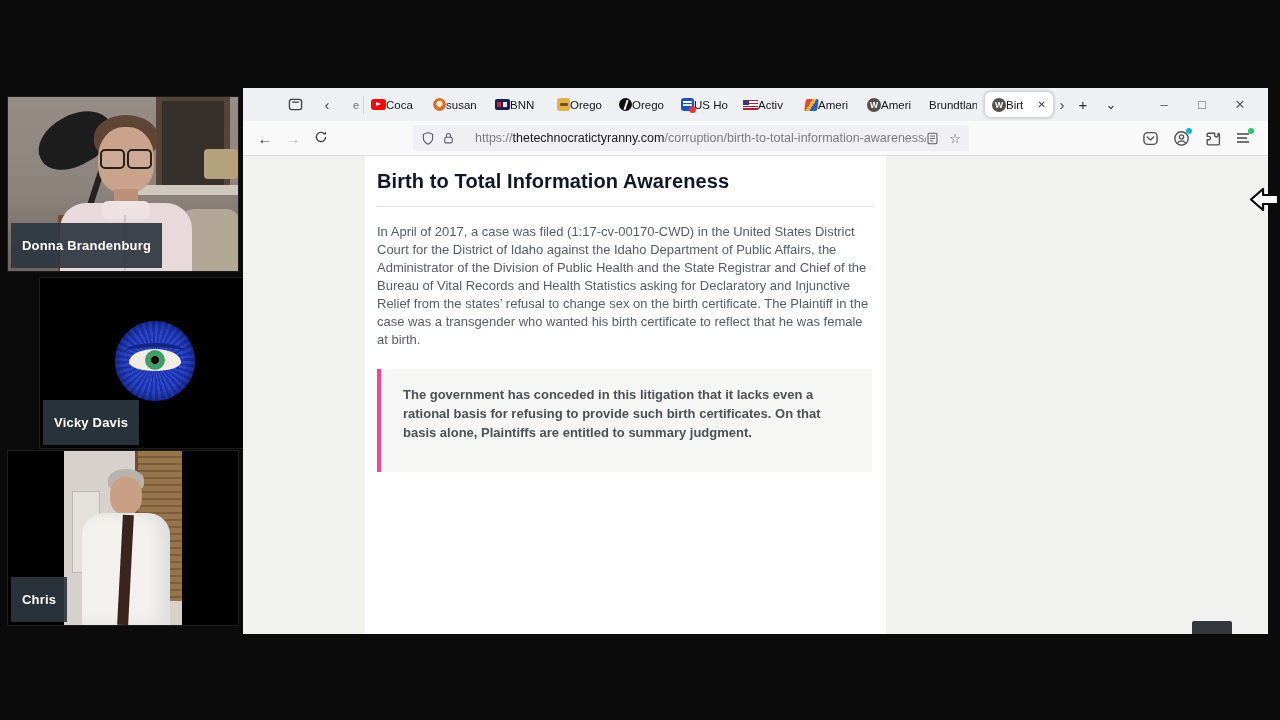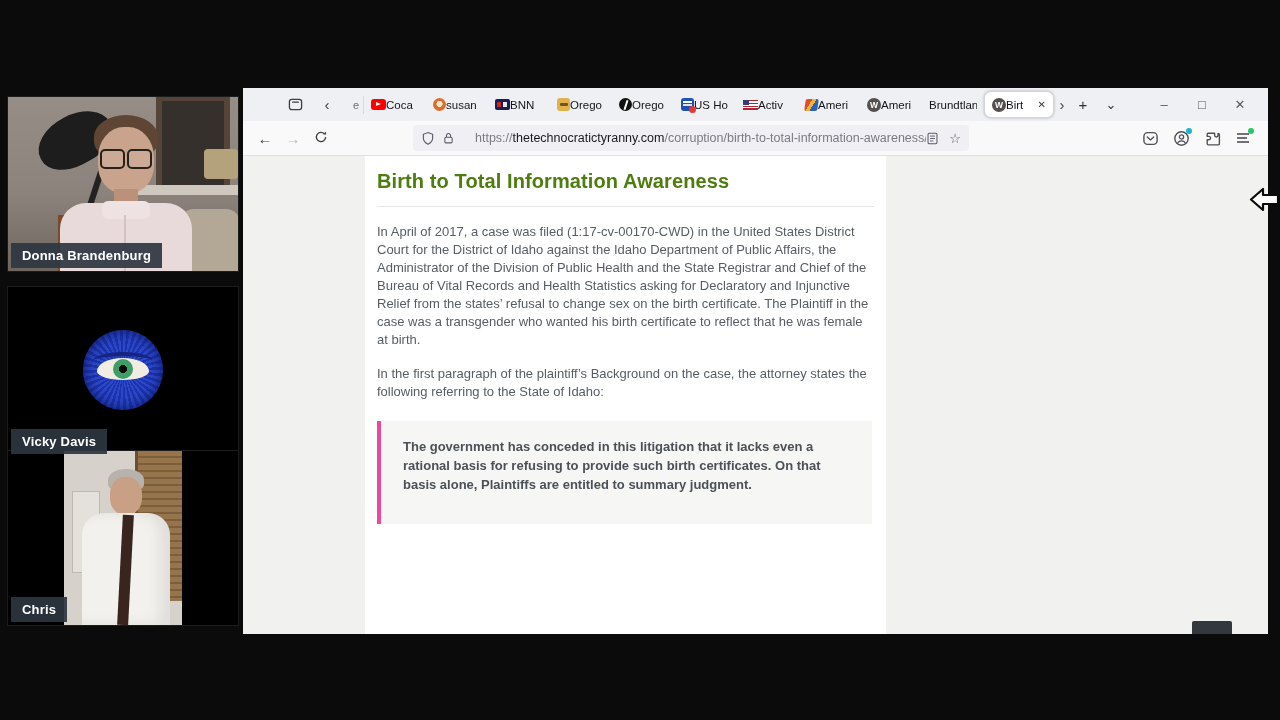--- a/index.html
+++ b/index.html
@@ -3,25 +3,25 @@
 <meta charset="utf-8">
 <style>
   html,body{margin:0;padding:0;}
   body{
     width:1280px;height:720px;background:#0b0b0b;position:relative;overflow:hidden;
     font-family:"Liberation Sans", sans-serif;-webkit-font-smoothing:antialiased;
   }
   
   .tile{position:absolute;left:7px;width:230px;background:#000;overflow:hidden;border:1px solid #1c1c1c;}
   .tile-donna{top:96px;height:174px;}
-  .tile-vicky{top:286px;height:170px;}
+  .tile-vicky{top:277px;height:170px;margin-left:32px;}
   .tile-chris{top:450px;height:174px;}
   .name-label{
     position:absolute;left:3px;bottom:3px;background:rgba(44,54,64,.92);color:#fff;
-    font-size:13px;font-weight:bold;padding:5px 11px;letter-spacing:.2px;z-index:5;
+    font-size:13px;font-weight:bold;padding:15px 11px;letter-spacing:.2px;z-index:5;
   }
   
   .donna-scene{position:absolute;inset:0;background:linear-gradient(180deg,#968d86 0%,#8c837c 55%,#6e655e 100%);}
   .d-mirror{position:absolute;left:148px;top:0;width:62px;height:86px;background:#35302c;border:6px solid #55443a;border-top-width:4px;}
   .d-mantle{position:absolute;left:130px;top:88px;width:100px;height:10px;background:#cfc8bf;box-shadow:0 3px 0 #8a8078;}
   .d-lampshade{position:absolute;left:28px;top:18px;width:78px;height:50px;background:#1d1d1d;border-radius:50% 50% 45% 45%;transform:rotate(-28deg);}
   .d-lamparm{position:absolute;left:86px;top:52px;width:6px;height:70px;background:#222;transform:rotate(18deg);}
   .d-pole{position:absolute;left:112px;top:96px;width:5px;height:80px;background:#2a2a2a;transform:rotate(10deg);}
   .d-rightlamp{position:absolute;left:196px;top:52px;width:34px;height:30px;background:#b4a27c;border-radius:4px;}
   .d-couch{position:absolute;left:172px;top:112px;width:60px;height:62px;background:#b3a795;border-radius:14px 14px 0 0;}
@@ -96,21 +96,21 @@
   .url-text .domain{color:#19191d;}
   .url-star{font-size:13px;color:#4f4f58;margin-left:10px;}
   .tb-right{margin-left:auto;display:flex;align-items:center;gap:13px;padding-right:16px;}
   .tb-icon{position:relative;width:18px;height:18px;display:flex;align-items:center;justify-content:center;}
   .dot{position:absolute;border-radius:50%;width:6px;height:6px;top:-1px;right:-2px;}
   .dot.blue{background:#19b5cf;}
   .dot.green{background:#2ac769;}
   
   .viewport{position:relative;height:479px;background:#f1f1ef;overflow:hidden;}
   .content-card{position:absolute;left:122px;top:0;width:521px;min-height:479px;background:#fff;box-sizing:border-box;padding:14px 12px 0 12px;}
-  .post-title{margin:0;font-size:20px;font-weight:bold;color:#4d7c0f;letter-spacing:.1px;}
+  .post-title{margin:0;font-size:20px;font-weight:bold;color:#0f172a;letter-spacing:.1px;}
   .post-meta{margin-top:9px;font-size:10.5px;color:#bcc0c4;display:flex;gap:16px;}
   .divider{border:none;border-top:1px solid #e7e7e7;margin:13px 0 0 0;}
   .post-body p{font-size:13px;line-height:18px;color:#565d64;margin:16px 0 0 0;}
   .post-quote{margin:20px 2px 0 0;background:#f6f6f5;border-left:4px solid #ec4899;padding:16px 18px 30px 22px;
     font-size:13px;line-height:19px;font-weight:bold;color:#4b5156;}
   .scroll-top{position:absolute;left:949px;top:465px;width:40px;height:40px;background:#32383e;border-radius:2px;
     display:flex;align-items:center;justify-content:center;}
   
   .cursor-arrow{position:absolute;left:1249px;top:186px;z-index:50;}
 </style>
@@ -288,21 +288,20 @@
       </div>
     </div>
   </div>
 
   <div class="viewport">
     <div class="content-card">
       <h1 class="post-title">Birth to Total Information Awareness</h1>
       <hr class="divider">
       <div class="post-body">
         <p>In April of 2017, a case was filed (1:17-cv-00170-CWD) in the United States District Court for the District of Idaho against the Idaho Department of Public Affairs, the Administrator of the Division of Public Health and the State Registrar and Chief of the Bureau of Vital Records and Health Statistics asking for Declaratory and Injunctive Relief from the states’ refusal to change sex on the birth certificate. The Plaintiff in the case was a transgender who wanted his birth certificate to reflect that he was female at birth.</p>
-        <p>In the first paragraph of the plaintiff’s Background on the case, the attorney states the following referring to the State of Idaho:</p>
         <blockquote class="post-quote">The government has conceded in this litigation that it lacks even a rational basis for refusing to provide such birth certificates.  On that basis alone, Plaintiffs are entitled to summary judgment.</blockquote>
 
       </div>
     </div>
     <div class="scroll-top">
       <svg width="16" height="16" viewBox="0 0 16 16">
           <path d="M8 2l6 6h-3.6v6H5.6V8H2z" fill="#fff"></path>
         </svg>
     </div>
   </div>

